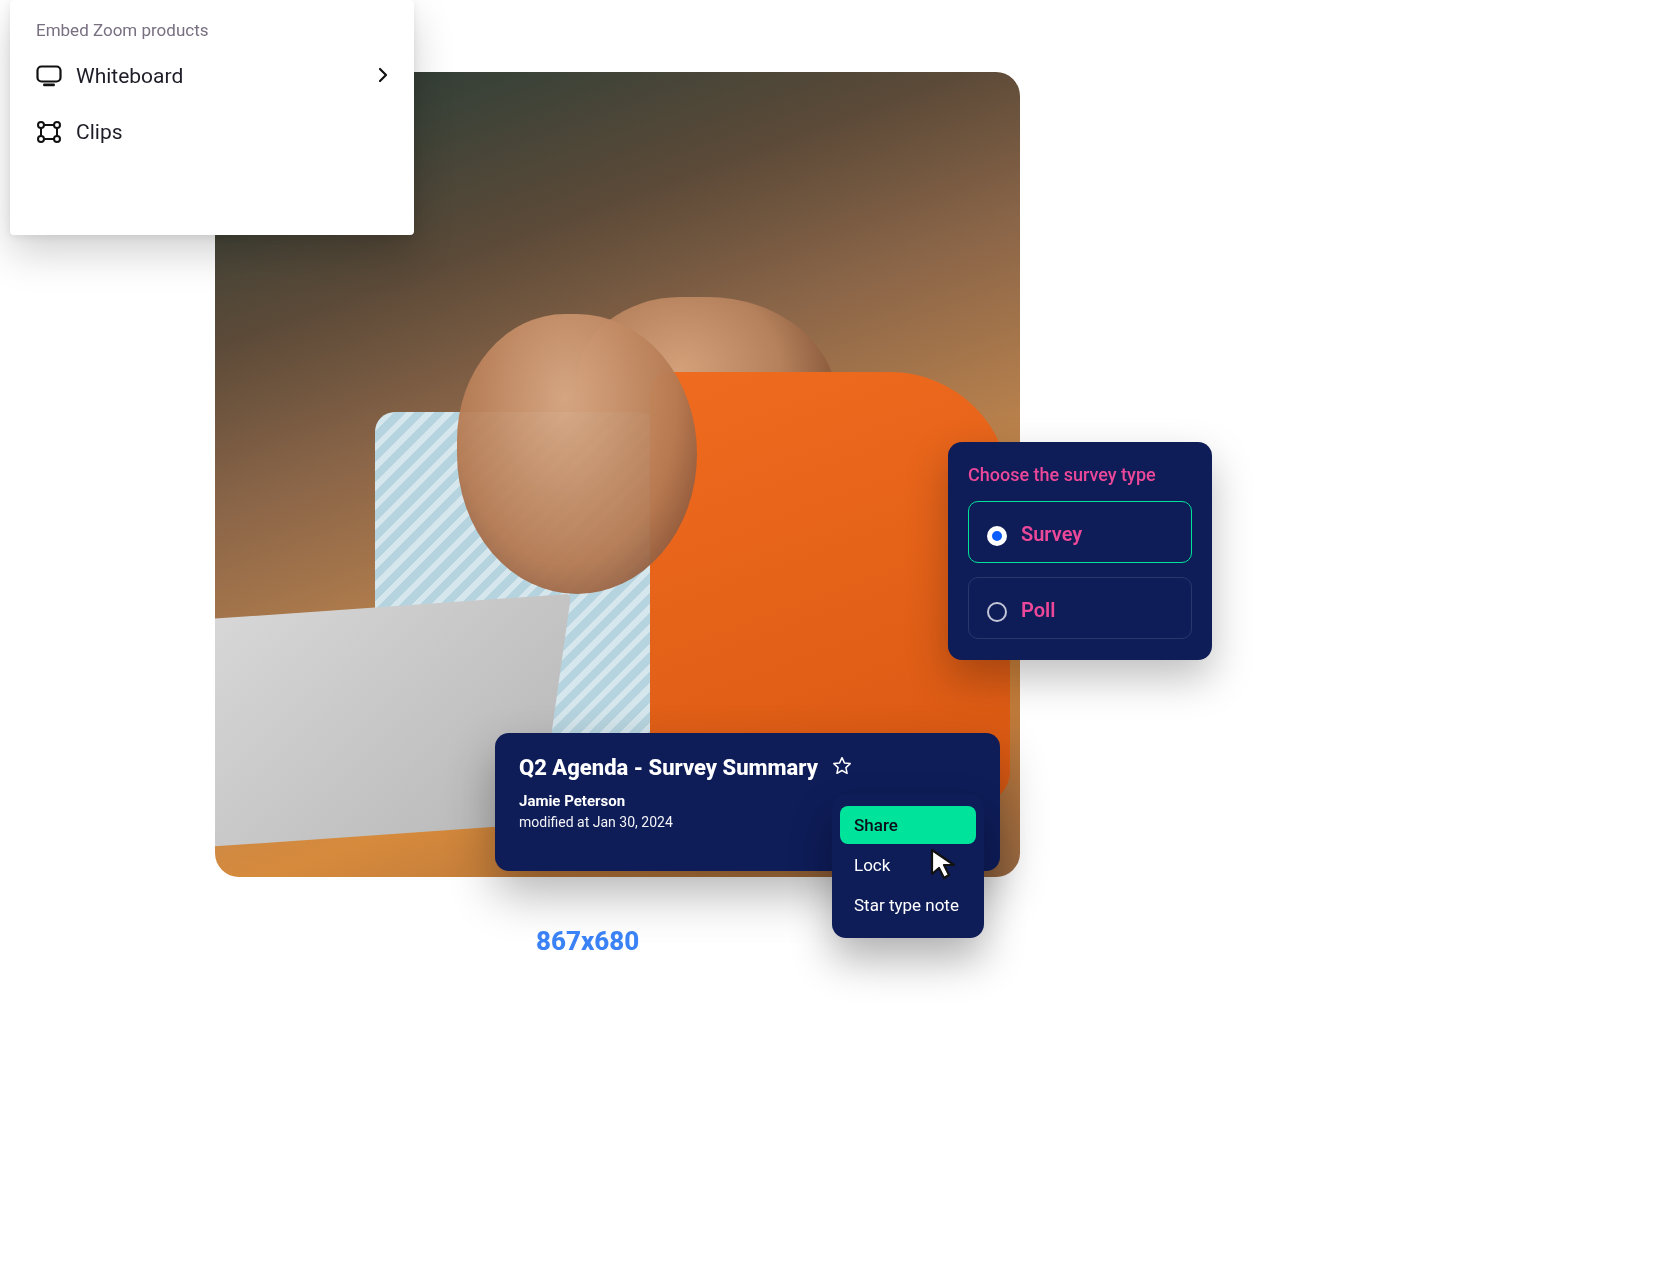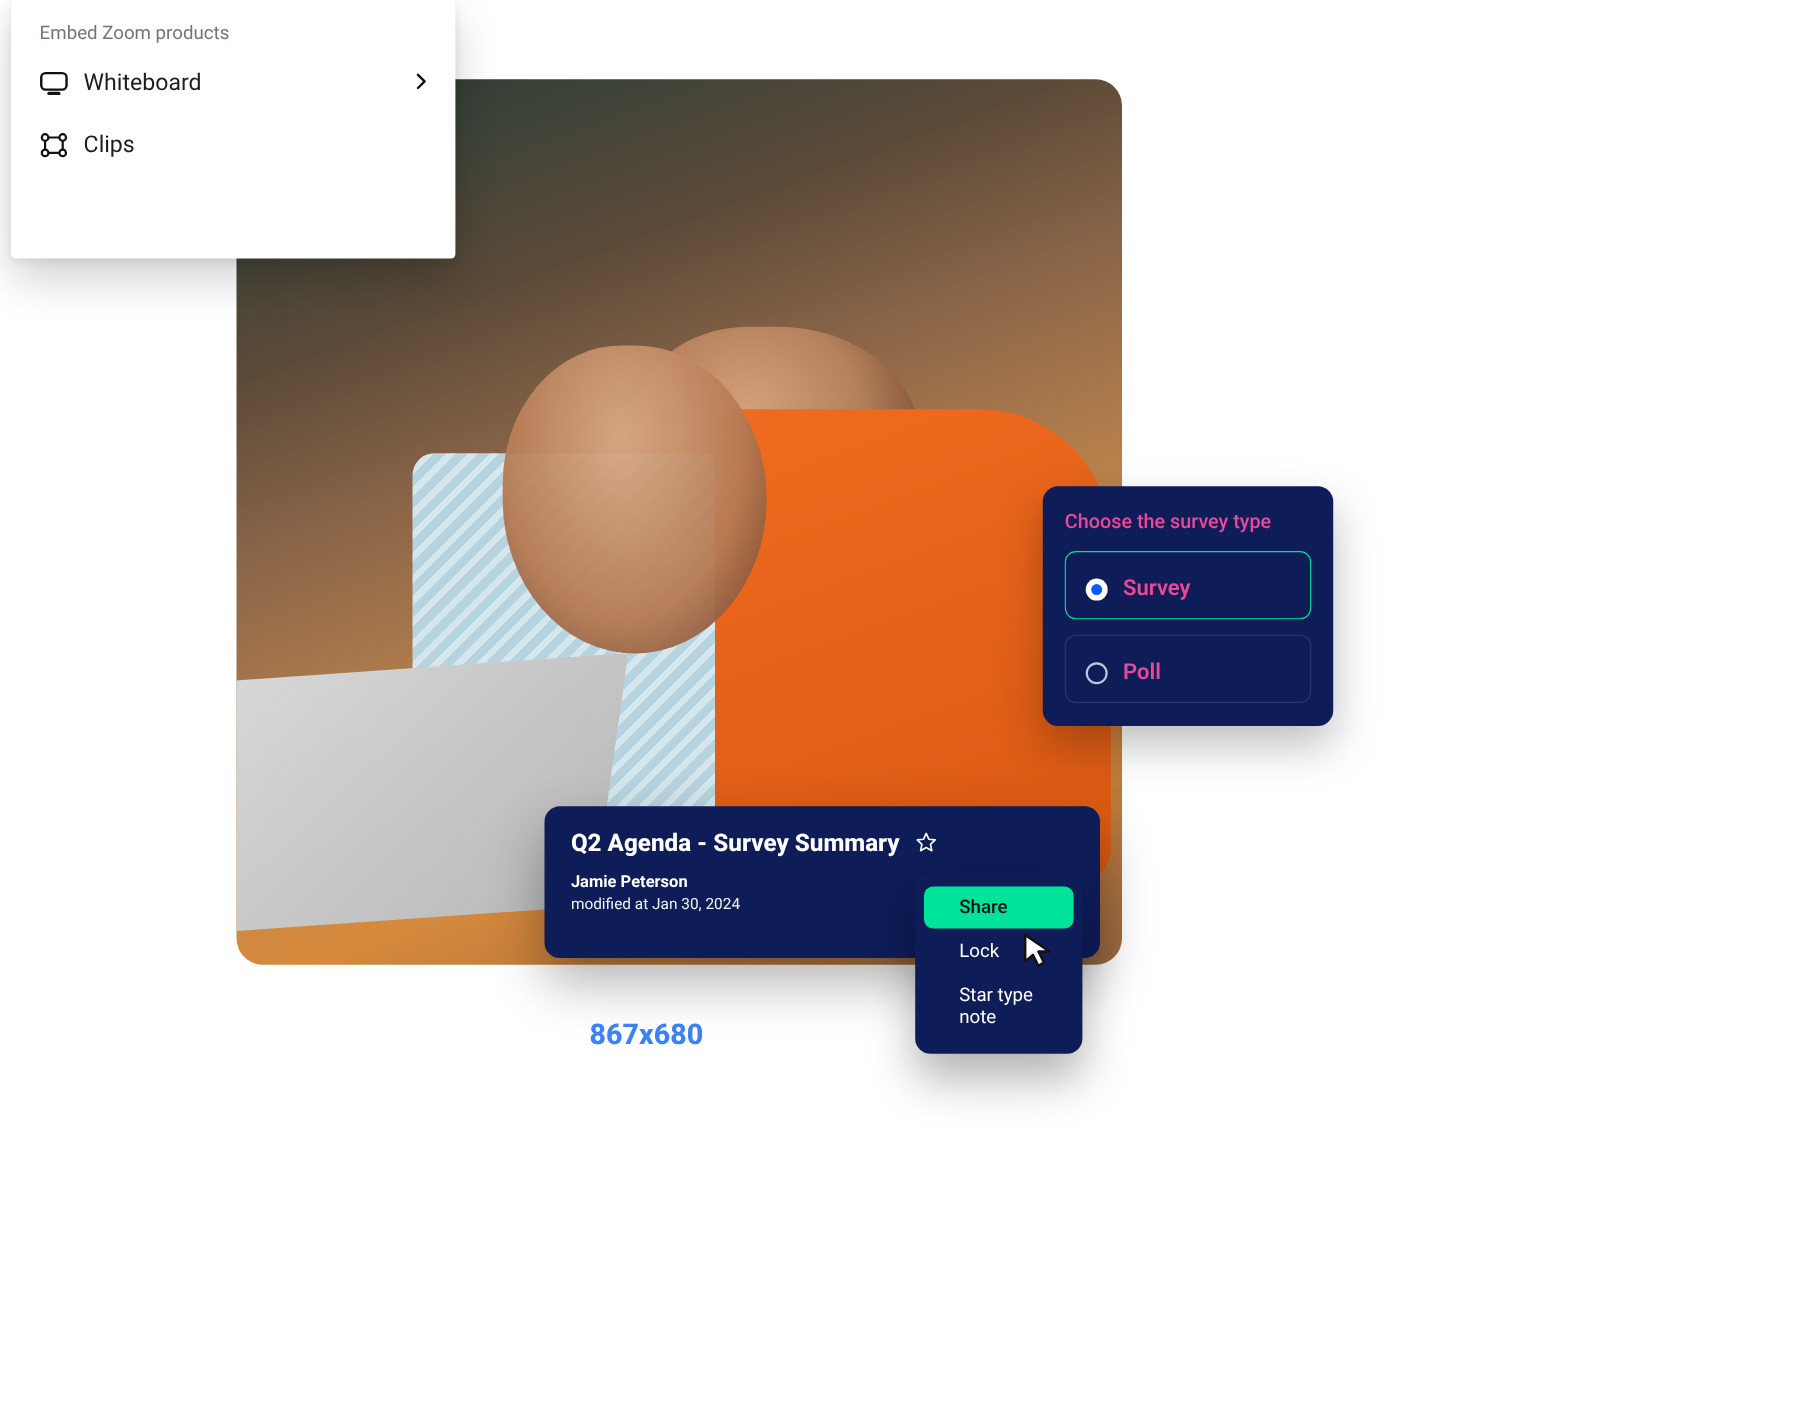--- a/index.html
+++ b/index.html
@@ -210,21 +210,21 @@
       position: absolute;
       left: 832px;
       top: 794px;
       width: 152px;
       background: #0e1c58;
       border-radius: 14px;
       padding: 12px 8px;
       box-shadow: 0 22px 42px rgba(0,0,0,0.30);
     }
     .ctx-item {
-      padding: 9px 32px;
+      padding: 9px 14px;
       color: #fff;
       font-size: 17px;
       border-radius: 8px;
       cursor: pointer;
       margin-bottom: 2px;
     }
     .ctx-item.on {
       background: #00e39a;
       color: #0b0d1a;
       font-weight: 500;

